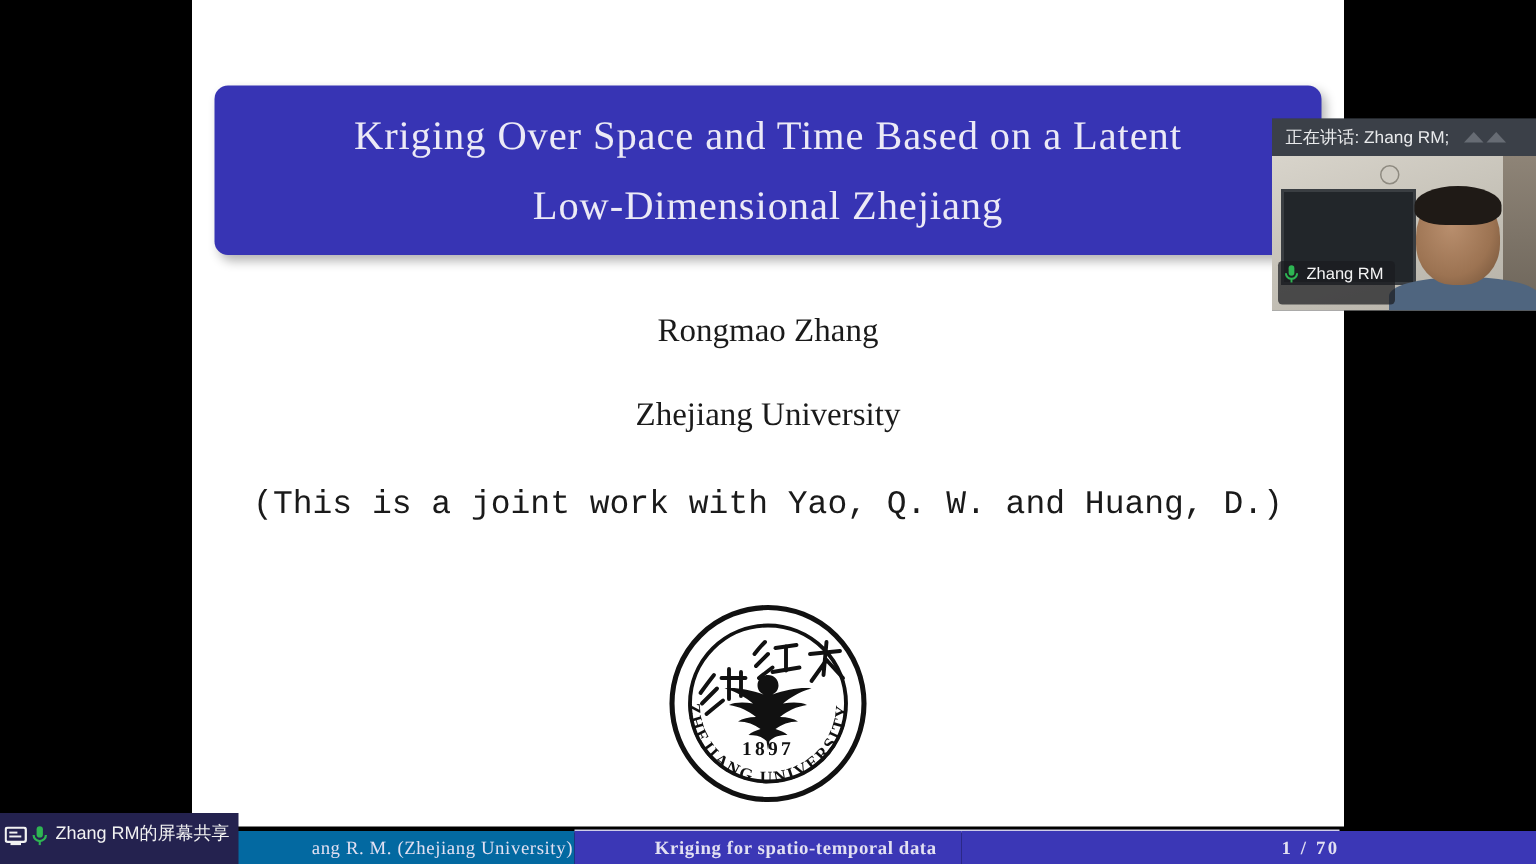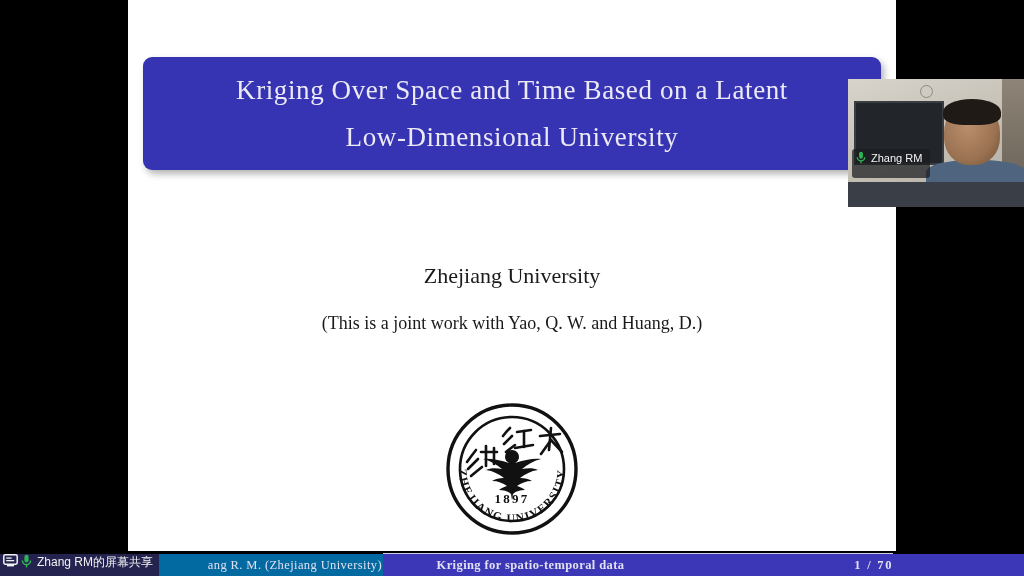--- a/index.html
+++ b/index.html
@@ -56,21 +56,21 @@
   .slide-text {
     position: absolute;
     width: 100%;
     text-align: center;
     color: #1a1a1a;
     font-family: "Liberation Serif", serif;
     white-space: nowrap;
   }
   #author     { top: 207px; font-size: 22px; }
   #affiliation{ top: 263px; font-size: 22px; }
-  #joint-note { top: 313px; font-size: 18px; }
+  #joint-note { top: 324px; font-size: 22px; font-family: Liberation Mono, monospace; }
 
   
   #logo-wrap {
     position: absolute;
     left: 50%;
     top: 398px;
     transform: translateX(-50%);
     width: 142px;
     height: 142px;
   }
@@ -131,23 +131,23 @@
     background: #cfcde8;
   }
 
   
   #share-banner {
     position: absolute;
     left: 0;
     bottom: 0;
     height: 22px;
     display: flex;
-    align-items: flex-start;
+    align-items: flex-end;
     gap: 3px;
-    padding: 0 6px 0 3px;
+    padding: 0 6px 12px 3px;
     background: #24224f;
     color: #f2f2f2;
     font-family: "Liberation Sans", sans-serif;
     font-size: 12px;
     white-space: nowrap;
     z-index: 6;
   }
   #share-banner .sb-label { padding-left: 2px; }
 
   
@@ -245,23 +245,24 @@
 </style>
 </head>
 <body>
 
 <div id="screen">
 
   <div id="slide">
 
     <div id="title-box">
       <div class="title-line">Kriging Over Space and Time Based on a Latent</div>
-      <div class="title-line">Low-Dimensional University</div>
-    </div>
-
+      <div class="title-line">Low-Dimensional Zhejiang</div>
+    </div>
+
+    <div class="slide-text" id="author">Rongmao Zhang</div>
     <div class="slide-text" id="affiliation">Zhejiang University</div>
     <div class="slide-text" id="joint-note">(This is a joint work with Yao, Q. W. and Huang, D.)</div>
 
     <div id="logo-wrap">
       <svg viewBox="0 0 142 142" width="142" height="142" aria-hidden="true">
         <defs>
           <path id="ringOuter" d="M 71,71 m -52,0 a 52,52 0 1,1 104,0 a 52,52 0 1,1 -104,0"></path>
           <path id="ringBottom" d="M 18,71 a 53,53 0 0,0 106,0"></path>
         </defs>
 
@@ -332,20 +333,29 @@
       <svg width="11" height="14" viewBox="0 0 11 14" aria-hidden="true">
         <rect x="3.4" y="0.8" width="4.2" height="7.6" rx="2.1" fill="#2eb553"></rect>
         <path d="M1.4 6.6 a4.1 4.1 0 0 0 8.2 0" fill="none" stroke="#2eb553" stroke-width="1.5"></path>
         <rect x="4.8" y="10.4" width="1.4" height="3" fill="#2eb553"></rect>
       </svg>
     </span>
     <span class="sb-label">Zhang RM的屏幕共享</span>
   </div>
 
   <div id="video-panel">
+    <div id="video-header">
+      <span>正在讲话: Zhang RM;</span>
+      <span class="chevrons">
+        <svg width="34" height="13" viewBox="0 0 34 13" aria-hidden="true">
+          <path d="M2 10 L8.5 3 L15 10 Z" fill="#6f747c"></path>
+          <path d="M17 10 L23.5 3 L30 10 Z" fill="#6f747c"></path>
+        </svg>
+      </span>
+    </div>
 
     <div id="video-tile">
       <div class="wall"></div>
       <div class="clock"></div>
       <div class="board"></div>
       <div class="rightcol"></div>
       <div class="shoulder"></div>
       <div class="head"></div>
       <div class="hair"></div>
 

